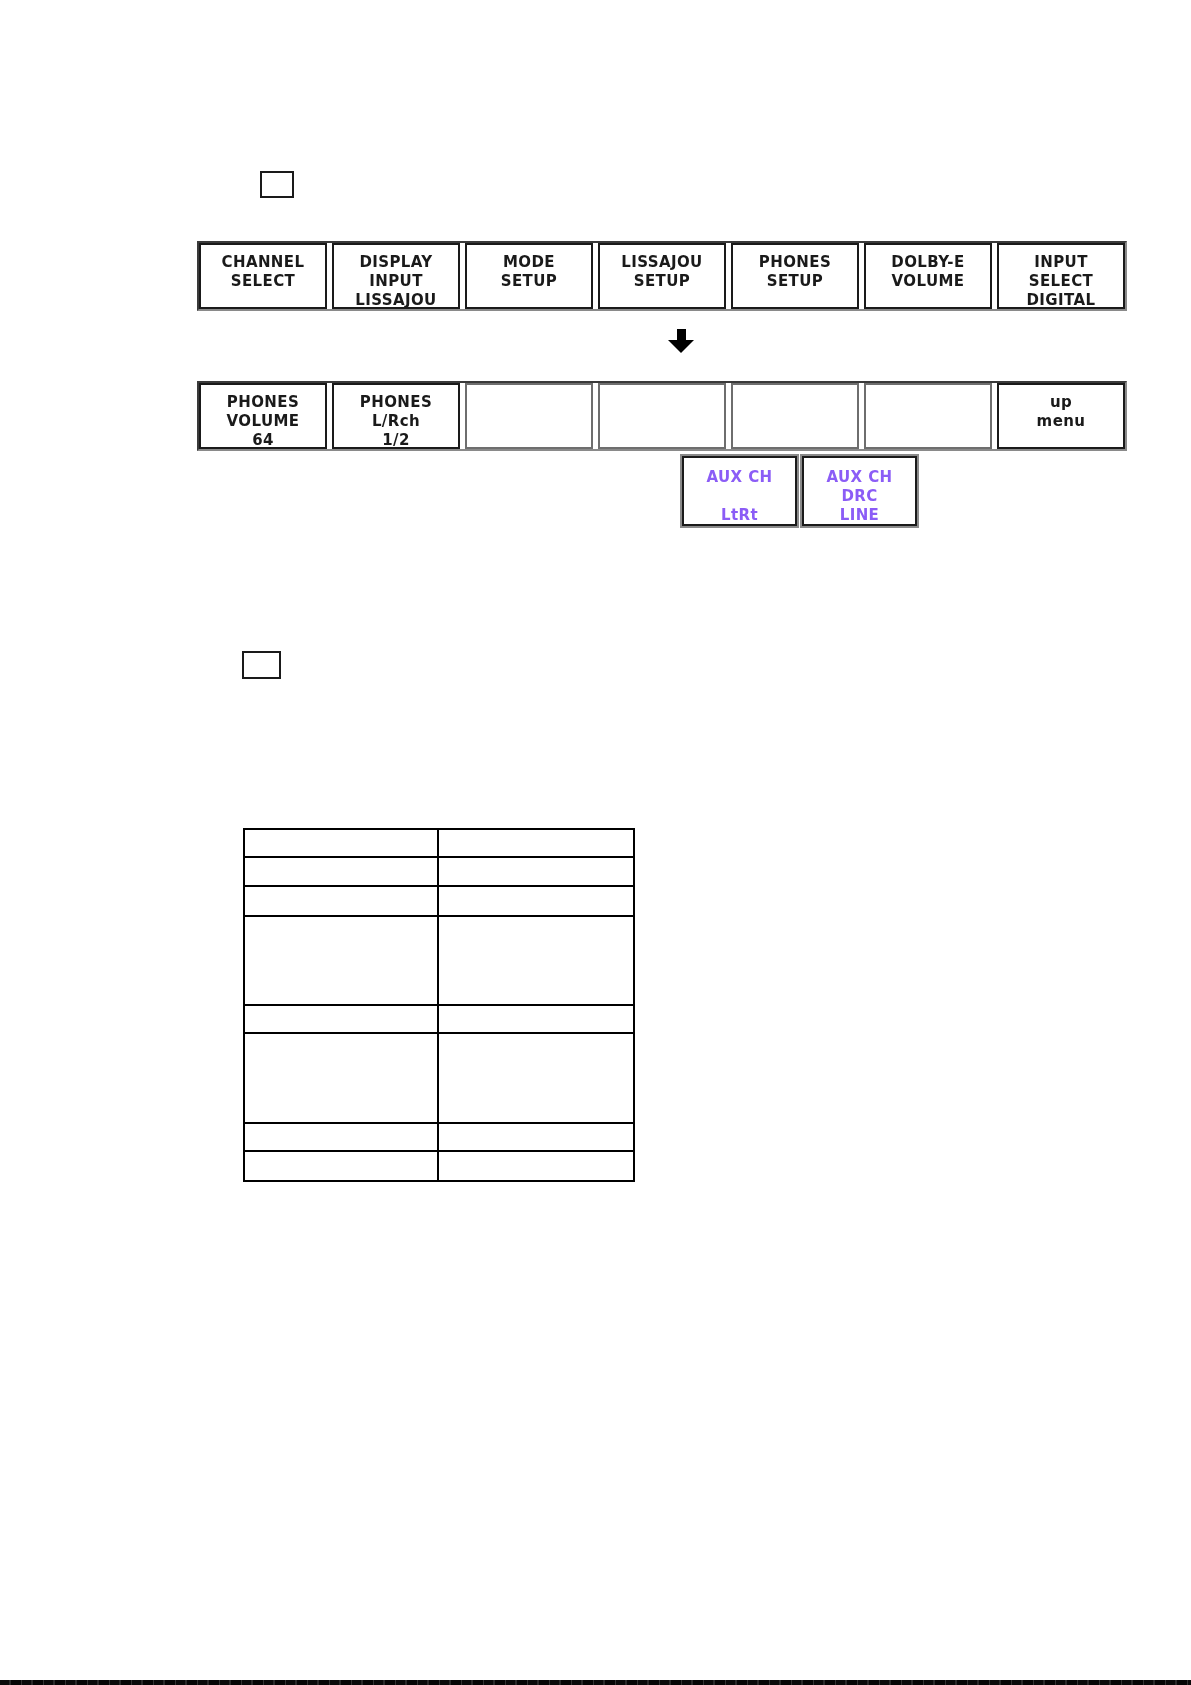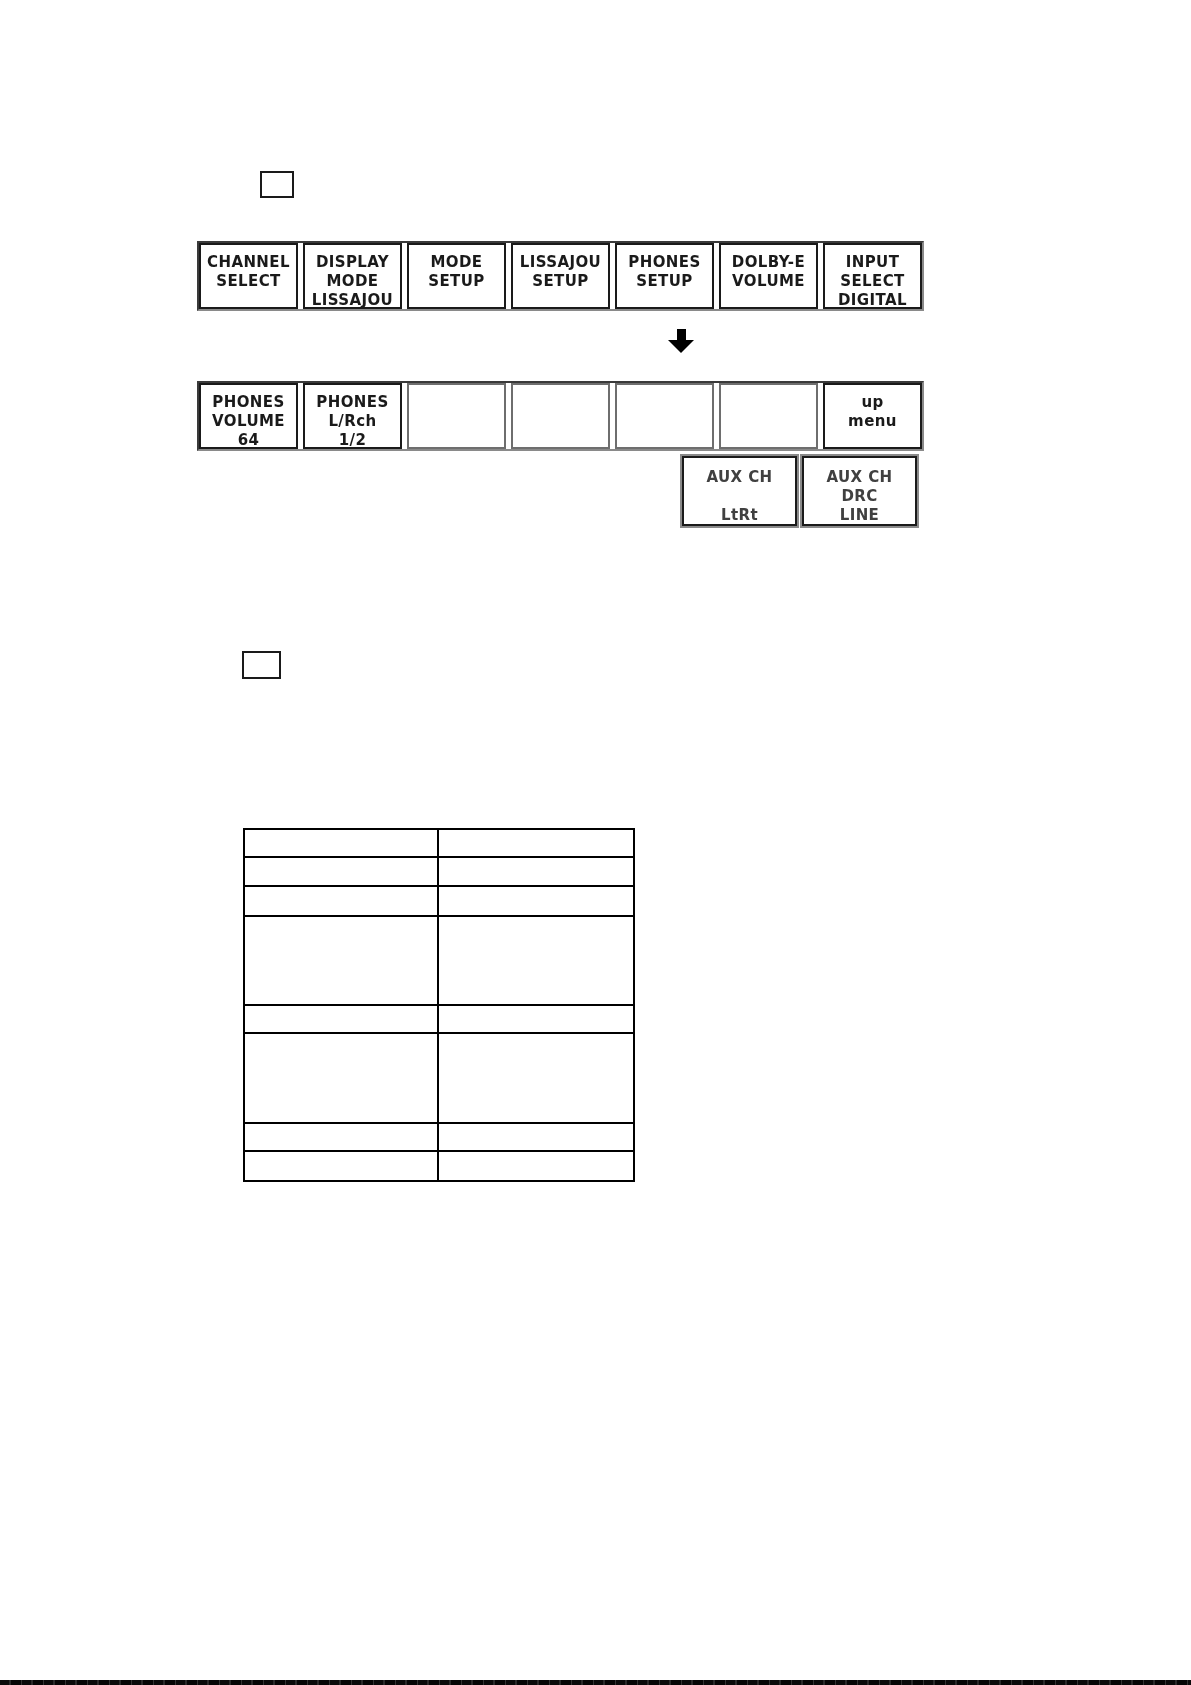--- a/index.html
+++ b/index.html
@@ -30,21 +30,21 @@
     gap:5px;
     background:#ffffff;
     border:2px solid;
     border-color:#3a3a3a #8a8a8a #8a8a8a #3a3a3a;
   }
   #menu-row-1 { top:241px; }
   #menu-row-2 { top:381px; }
 
   .softkey {
     box-sizing:border-box;
-    width:99px;
+    width:128px;
     height:66px;
     border:2px solid #1a1a1a;
     background:#ffffff;
     padding-top:8px;
     text-align:center;
     font-weight:bold;
     font-size:15px;
     line-height:19px;
     letter-spacing:0.4px;
     color:#1a1a1a;
@@ -71,21 +71,21 @@
     height:70px;
     border:2px solid #1a1a1a;
     outline:2px solid #8a8a8a;
     background:#ffffff;
     padding-top:10px;
     text-align:center;
     font-weight:bold;
     font-size:15px;
     line-height:19px;
     letter-spacing:0.4px;
-    color:#404040;
+    color:#8b5cf6;
     white-space:pre-line;
   }
   #aux-key-1 { left:682px; top:456px; }
   #aux-key-2 { left:802px; top:456px; }
 
   
   #settings-table {
     position:absolute;
     left:243px;
     top:828px;
@@ -123,21 +123,21 @@
 <body>
 
 <div id="page">
 
   <div id="key-square-1" class="key-square"></div>
 
   <div id="menu-row-1" class="menu-row">
     <div class="softkey">CHANNEL
 SELECT</div>
     <div class="softkey">DISPLAY
-MODE
+INPUT
 LISSAJOU</div>
     <div class="softkey">MODE
 SETUP</div>
     <div class="softkey">LISSAJOU
 SETUP</div>
     <div class="softkey">PHONES
 SETUP</div>
     <div class="softkey">DOLBY-E
 VOLUME</div>
     <div class="softkey">INPUT

